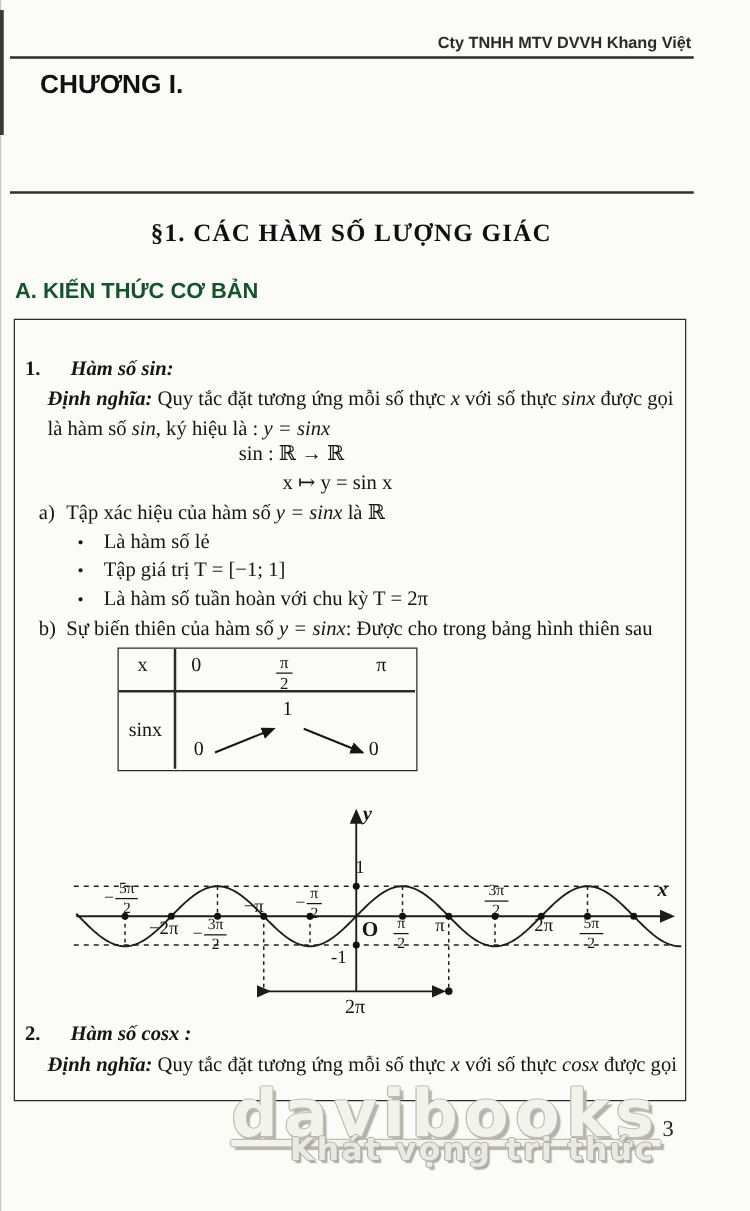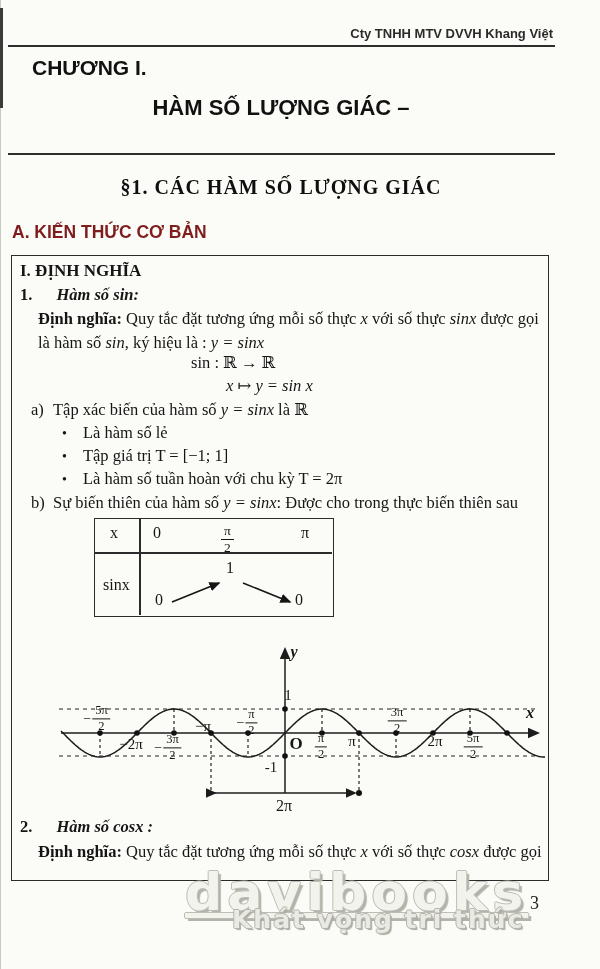--- a/index.html
+++ b/index.html
@@ -15,27 +15,27 @@
   .rule{left:8px;width:547px;height:2px;background:#2e2e2e;}
   .rule-top{top:45px;}
   .rule-mid{top:153px;}
   .chapter{left:20px;top:56px;font-family:"Liberation Sans","DejaVu Sans",sans-serif;
     font-weight:bold;font-size:21px;color:#111;margin-left:12px;}
   .title-wrap{left:2px;top:94px;width:558px;text-align:center;
     font-family:"Liberation Sans","DejaVu Sans",sans-serif;font-weight:bold;font-size:22px;color:#111;line-height:28px;}
   .section-head{left:2px;top:176px;width:558px;text-align:center;
     font-weight:bold;font-size:20px;letter-spacing:1px;color:#0f0f0f;}
   .part-head{left:12px;top:222px;font-family:"Liberation Sans","DejaVu Sans",sans-serif;
-    font-weight:bold;font-size:17.5px;color:#7f1d1d;}
+    font-weight:bold;font-size:17.5px;color:#14532d;}
   
   .def-box{left:11px;top:255px;width:538px;height:626px;border:1.5px solid #2b2b2b;box-sizing:border-box;}
   .def-box .abs{position:absolute;}
   .line{font-size:16.5px;white-space:nowrap;}
   .seg-i{font-style:italic;}
-  .seg-bi{font-weight:bold;}
+  .seg-bi{font-style:italic;font-weight:bold;}
   .box-title{left:8px;top:5px;font-weight:bold;font-size:17px;}
   .num-line{font-weight:bold;font-size:16.5px;}
   .num-line .t{font-style:italic;margin-left:24px;}
   .bullet-row{display:flex;align-items:baseline;}
   .bullet-glyph{font-size:14px;margin-right:16px;}
   .ilabel{display:inline-block;width:22px;}
   
   .var-table{left:82px;top:262px;width:240px;height:99px;border:1.5px solid #2b2b2b;box-sizing:border-box;}
   .vt-colline{left:44px;top:0;width:1.5px;height:96px;background:#2b2b2b;}
   .vt-rowline{left:0;top:33px;width:237px;height:1.5px;background:#2b2b2b;}
@@ -65,58 +65,56 @@
 <body>
 
 <div class="abs edge-line"></div>
 <div class="abs edge-mark"></div>
 
 <div class="abs header-small">Cty TNHH MTV DVVH Khang Việt</div>
 <div class="abs rule rule-top"></div>
 
 <div class="abs chapter">CHƯƠNG I.</div>
 <div class="abs title-wrap">
-  <div>HÀM SỐ LƯỢNG GIÁC –</div>
 </div>
 <div class="abs rule rule-mid"></div>
 
 <div class="abs section-head">§1. CÁC HÀM SỐ LƯỢNG GIÁC</div>
 <div class="abs part-head">A. KIẾN THỨC CƠ BẢN</div>
 
 <div class="abs def-box">
-  <div class="abs box-title">I. ĐỊNH NGHĨA</div>
 
   <div class="abs num-line" style="left:8px;top:29px;">
     <span>1.</span><span class="t">Hàm số sin:</span>
   </div>
 
   <div class="abs line" style="left:26px;top:53px;"><span class="seg-bi">Định nghĩa:</span><span> Quy tắc đặt tương ứng mỗi số thực </span><span class="seg-i">x</span><span> với số thực </span><span class="seg-i">sinx</span><span> được gọi</span></div>
   <div class="abs line" style="left:26px;top:77px;"><span>là hàm số </span><span class="seg-i">sin</span><span>, ký hiệu là : </span><span class="seg-i">y = sinx</span></div>
   <div class="abs line" style="left:179px;top:97px;">sin : ℝ → ℝ</div>
-  <div class="abs line" style="left:214px;top:120px;font-style:italic;">x ↦ y = sin x</div>
+  <div class="abs line" style="left:214px;top:120px;">x ↦ y = sin x</div>
 
   <div class="abs line" style="left:19px;top:144px;">
-    <span class="ilabel">a)</span><span><span>Tập xác biến của hàm số </span><span class="seg-i">y = sinx</span><span> là </span><span>ℝ</span></span>
+    <span class="ilabel">a)</span><span><span>Tập xác hiệu của hàm số </span><span class="seg-i">y = sinx</span><span> là </span><span>ℝ</span></span>
   </div>
 
   <div class="abs line bullet-row" style="left:50px;top:167px;">
     <span class="bullet-glyph">•</span>
       <span>Là hàm số lẻ</span>
   </div>
   <div class="abs line bullet-row" style="left:50px;top:190px;">
     <span class="bullet-glyph">•</span>
       <span>Tập giá trị T = [−1; 1]</span>
   </div>
   <div class="abs line bullet-row" style="left:50px;top:213px;">
     <span class="bullet-glyph">•</span>
       <span>Là hàm số tuần hoàn với chu kỳ T = 2π</span>
   </div>
 
   <div class="abs line" style="left:19px;top:237px;">
-    <span class="ilabel">b)</span><span><span>Sự biến thiên của hàm số </span><span class="seg-i">y = sinx</span><span>: Được cho trong thực biến thiên sau</span></span>
+    <span class="ilabel">b)</span><span><span>Sự biến thiên của hàm số </span><span class="seg-i">y = sinx</span><span>: Được cho trong bảng hình thiên sau</span></span>
   </div>
 
   <div class="abs var-table">
     <div class="abs vt-colline"></div>
     <div class="abs vt-rowline"></div>
     <div class="abs vt-cell" style="left:15px;top:5px;">x</div>
     <div class="abs vt-cell" style="left:58px;top:5px;">0</div>
     <div class="abs" style="left:126px;top:2px;">
       <span class="frac">
           <span class="num">π</span>

